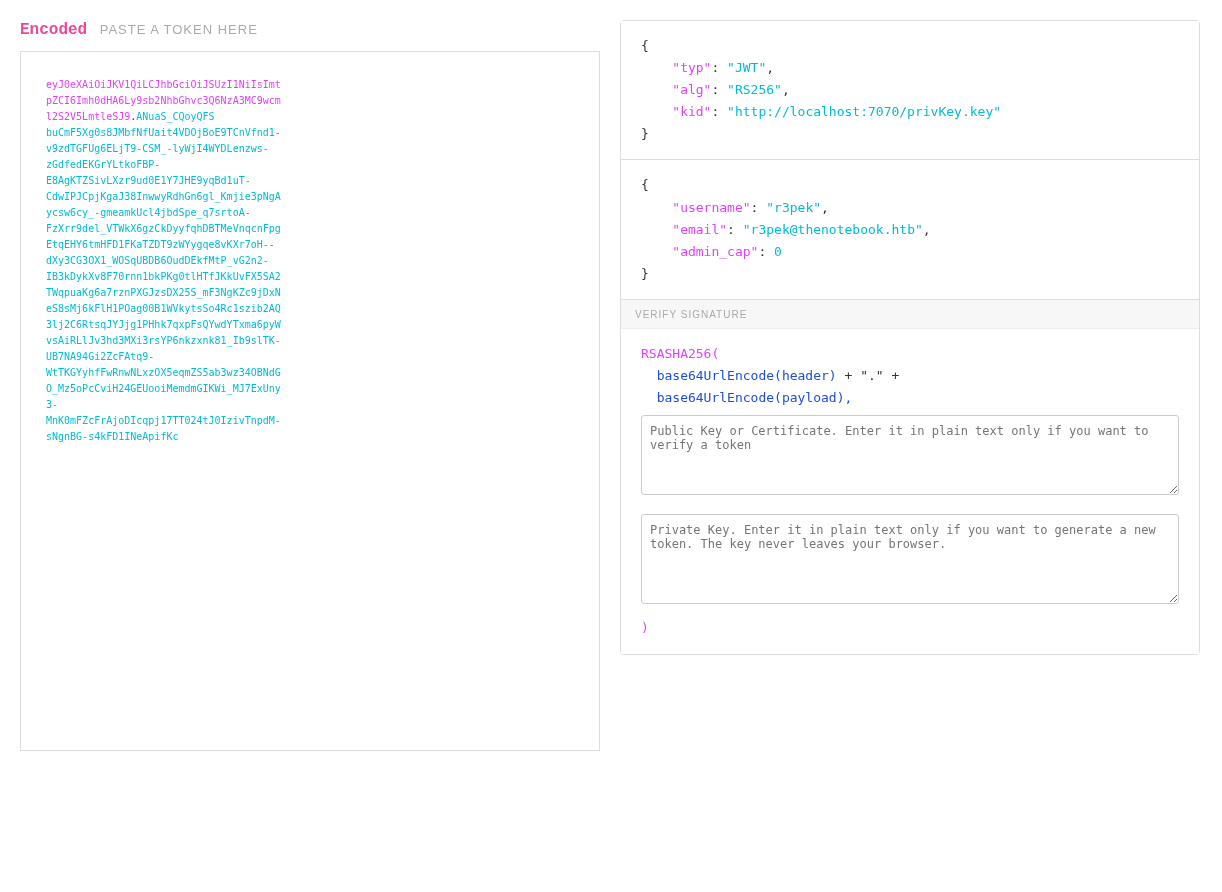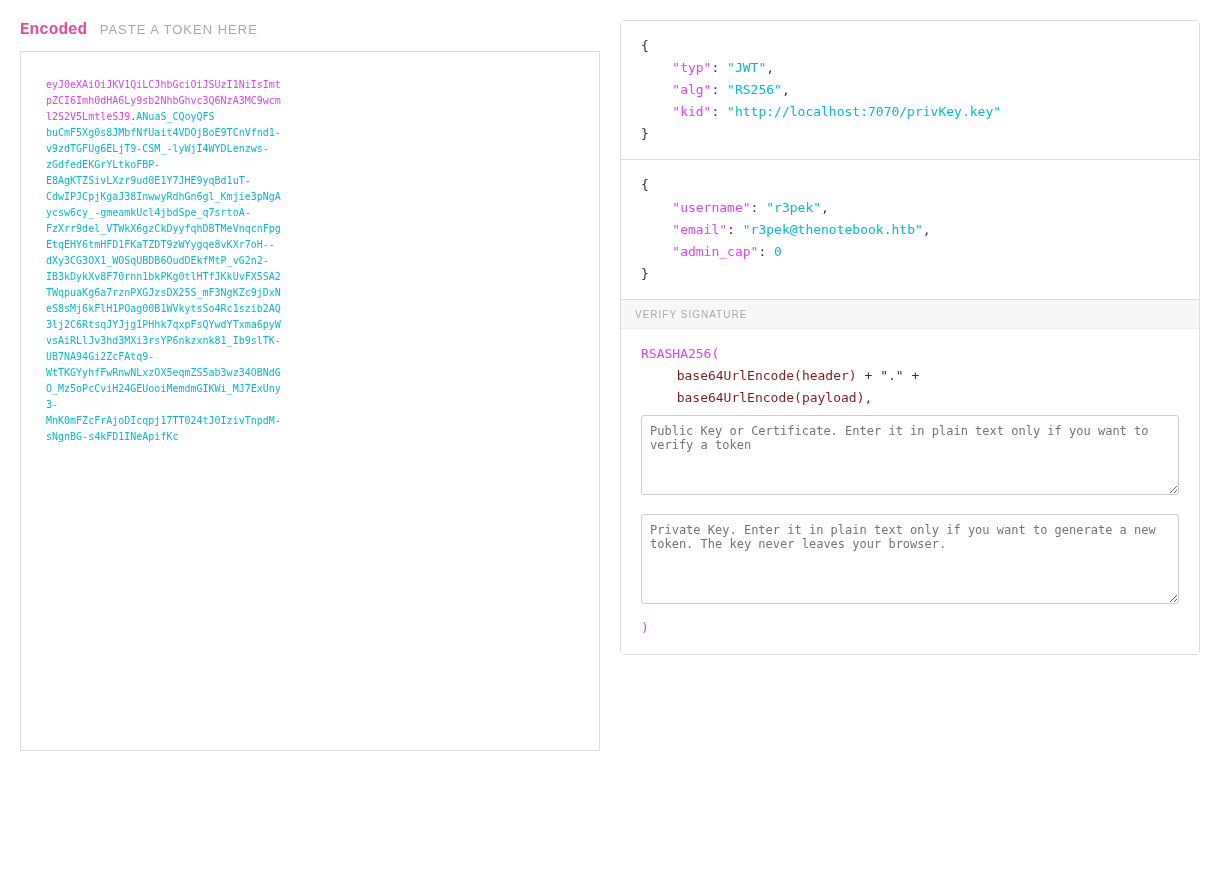--- a/index.html
+++ b/index.html
@@ -94,21 +94,21 @@
     .json-val-str { color: #00bcd4; }
     .json-val-num { color: #00bcd4; }
     .verify-section {
       padding: 14px 20px;
       font-family: monospace;
       font-size: 13px;
       line-height: 1.7;
       background: #fff;
     }
     .verify-fn { color: #e040fb; }
-    .verify-param { color: #7f1d1d; margin-left: 20px; }
+    .verify-param { color: #1d4ed8; }
     .verify-plus { color: #333; }
     .verify-textarea {
       width: 100%;
       border: 1px solid #ccc;
       border-radius: 3px;
       padding: 8px;
       font-family: monospace;
       font-size: 12px;
       color: #555;
       resize: vertical;

